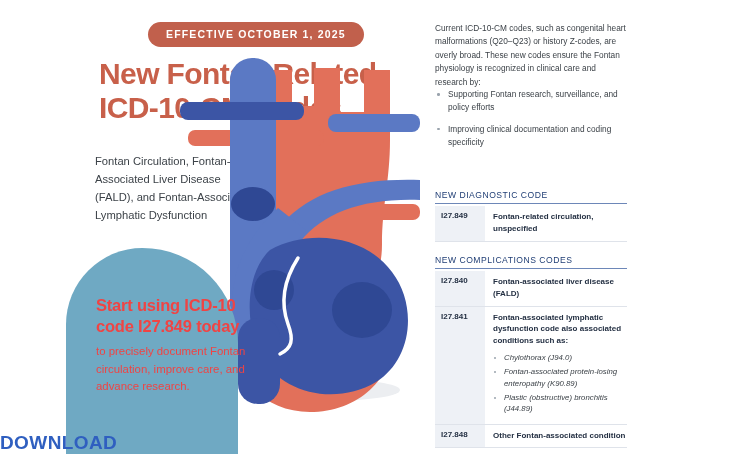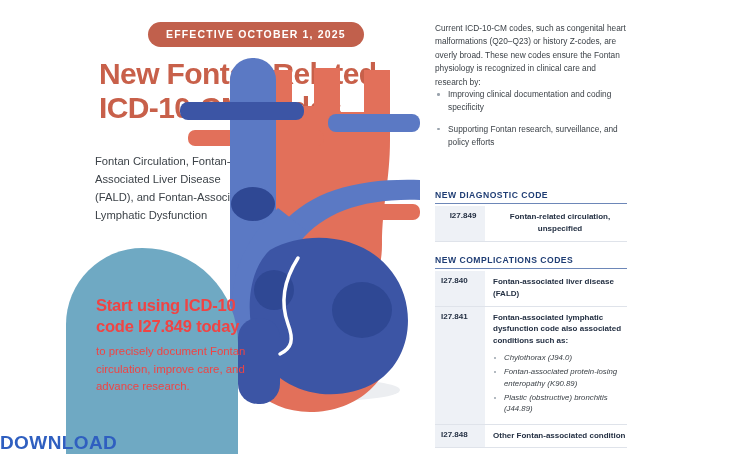--- a/index.html
+++ b/index.html
@@ -74,37 +74,37 @@
     position:relative;padding-left:13px;margin-bottom:8px;
     color:#3c4248;font-size:8.3px;line-height:1.6;
   }
   #bullets li:before{
     content:"";position:absolute;left:2px;top:5px;
     width:2.5px;height:2.5px;border-radius:50%;background:#9aa3ad;
   }
 
   .sec-head{
     position:absolute;left:5px;width:192px;
-    color:#1f3d74;font-size:8.6px;font-weight:bold;letter-spacing:0.5px;
+    color:#1f3d74;font-size:8.6px;font-weight:normal;letter-spacing:0.5px;
     padding-bottom:3px;border-bottom:1.6px solid #6d87b8;
   }
   #head-diag{top:190px;}
   #head-comp{top:255px;}
 
   .code-table{position:absolute;left:5px;width:192px;border-collapse:collapse;}
   .code-table tr{vertical-align:top;}
   .code-table td{padding:5px 0 6px 0;border-bottom:1px solid #dfe3ea;}
   .code-table td.code{
     width:44px;background:#eef1f6;color:#243043;
     font-size:8px;font-weight:bold;padding-left:6px;white-space:nowrap;
   }
   .code-table td.desc{
     color:#243043;font-size:8px;line-height:1.48;font-weight:bold;padding-left:8px;
   }
-  #tbl-diag{top:206px;text-align:center;}
+  #tbl-diag{top:206px;}
   #tbl-comp{top:271px;}
 
   .sub-list{list-style:none;margin:5px 0 0 0;padding:0;font-style:italic;}
   .sub-list li{
     position:relative;padding-left:11px;margin-bottom:3px;
     font-weight:normal;font-size:7.8px;line-height:1.45;color:#3c4248;
   }
   .sub-list li:before{
     content:"";position:absolute;left:1px;top:4.5px;
     width:2.2px;height:2.2px;border-radius:50%;background:#9aa3ad;
@@ -168,22 +168,22 @@
     </div>
 
     <div id="download">DOWNLOAD</div>
   </div>
 
   <div id="right-col">
 
     <div id="intro">Current ICD-10-CM codes, such as congenital heart malformations (Q20–Q23) or history Z-codes, are overly broad. These new codes ensure the Fontan physiology is recognized in clinical care and research by:</div>
 
     <ul id="bullets">
+      <li>Supporting Fontan research, surveillance, and policy efforts</li>
       <li>Improving clinical documentation and coding specificity</li>
-      <li>Supporting Fontan research, surveillance, and policy efforts</li>
     </ul>
 
     <div class="sec-head" id="head-diag">NEW DIAGNOSTIC CODE</div>
     <table class="code-table" id="tbl-diag">
       <tbody>
           <tr>
         <td class="code">I27.849</td>
         <td class="desc">Fontan-related circulation, unspecified</td>
       </tr>
     </tbody>

